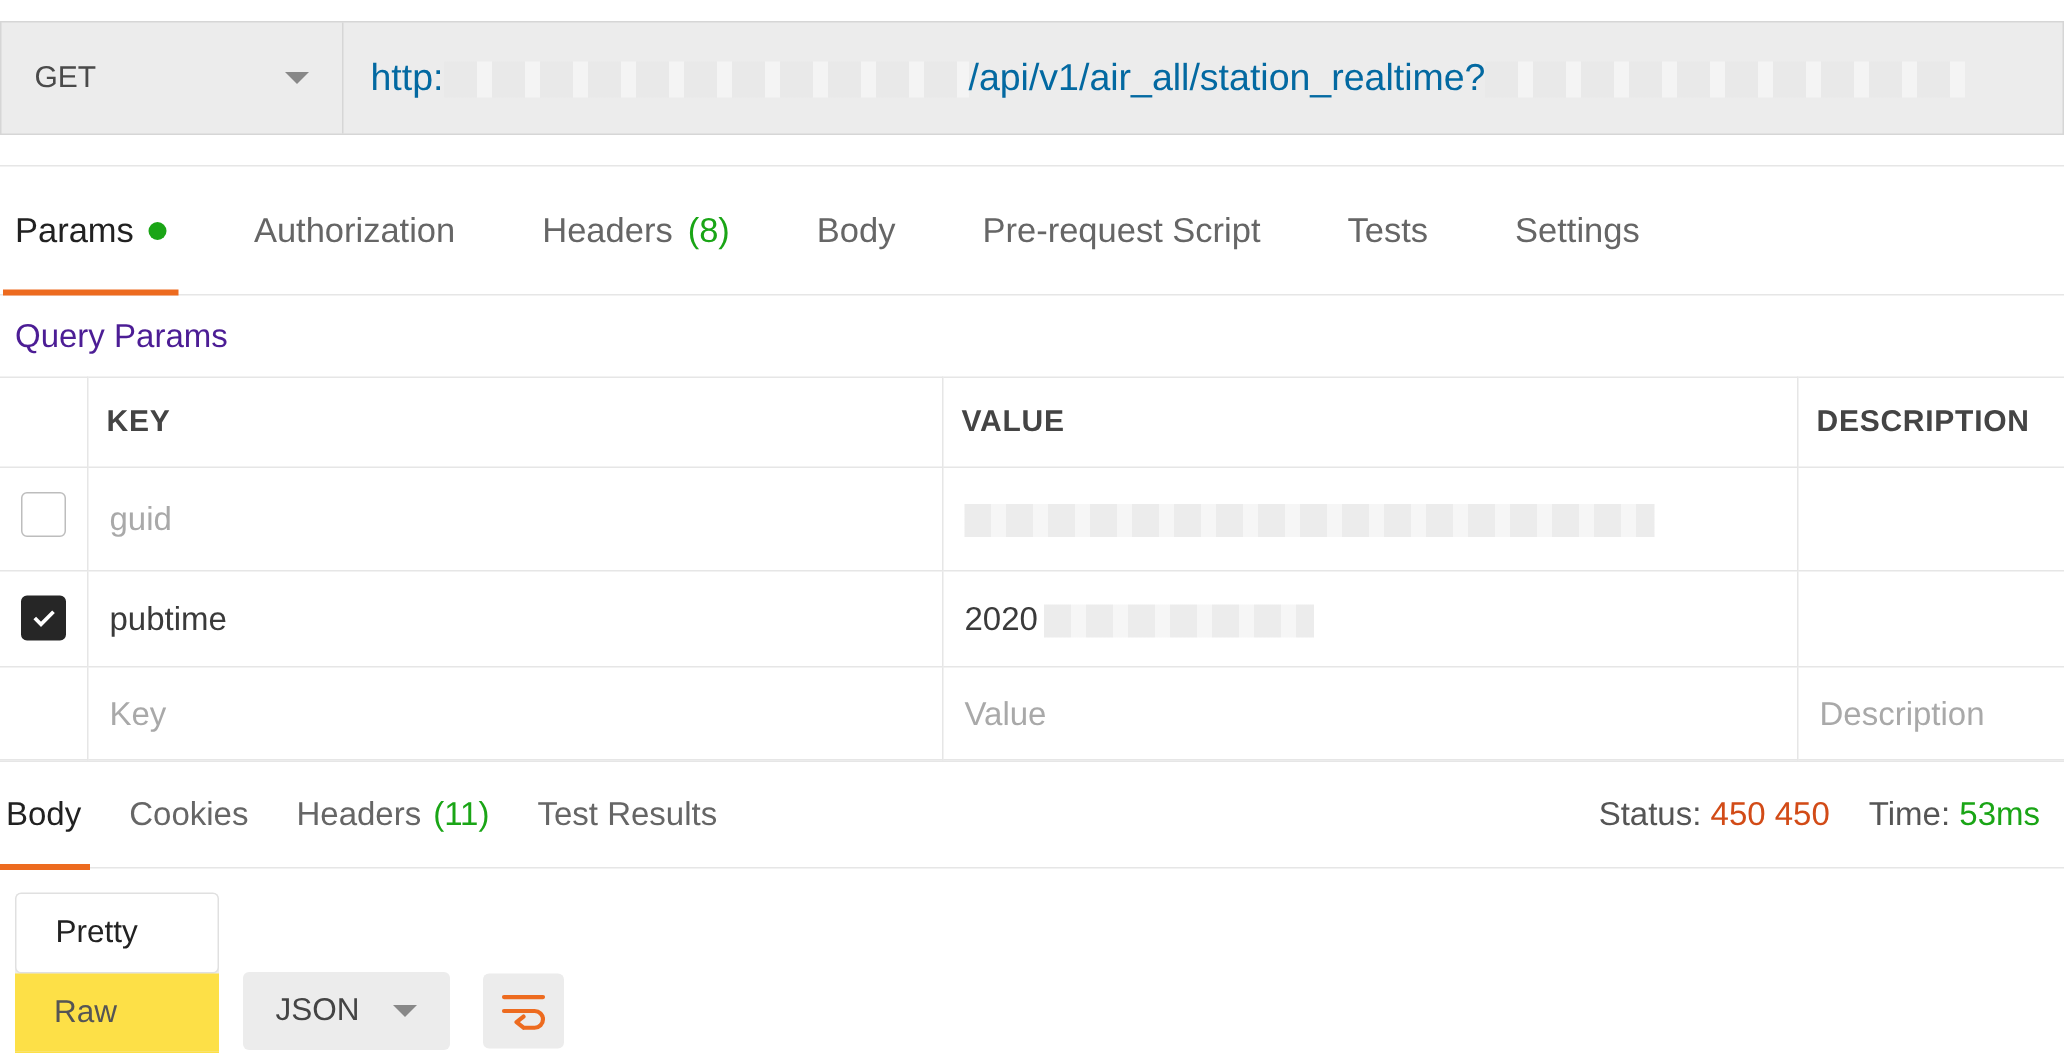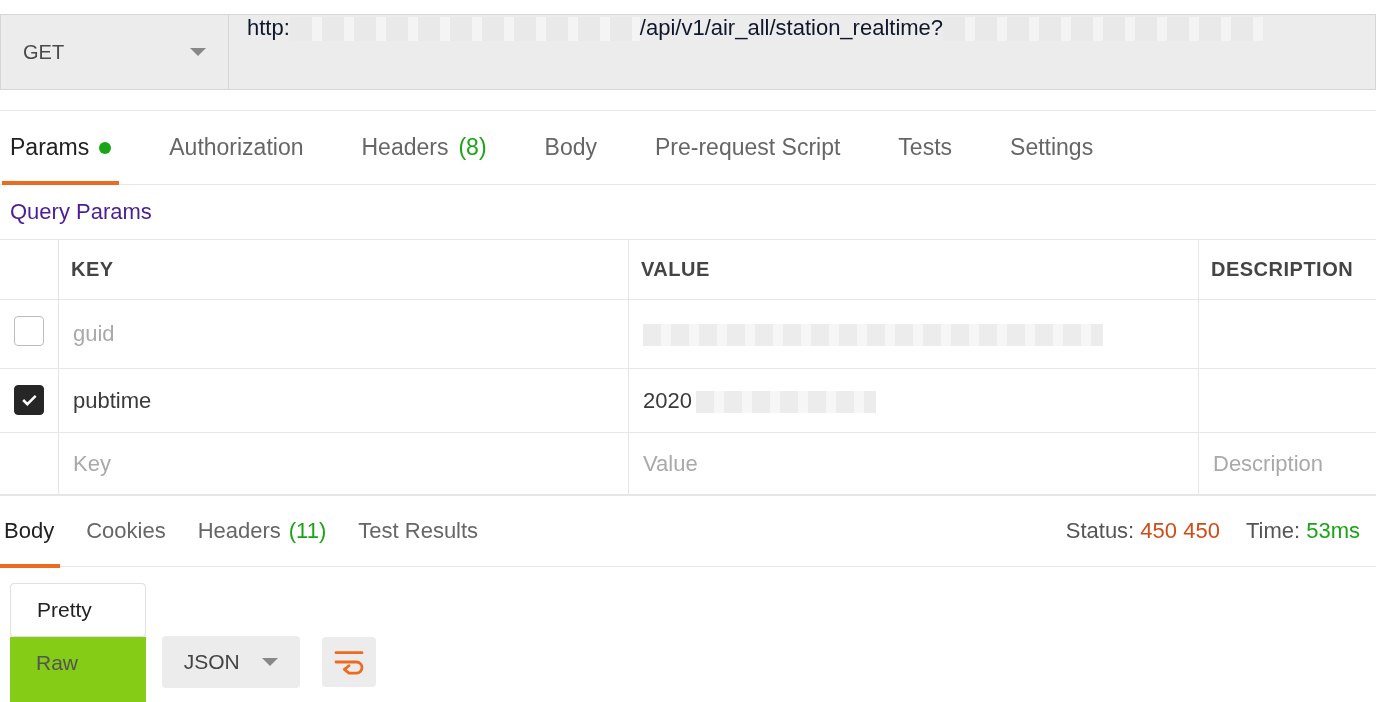--- a/index.html
+++ b/index.html
@@ -3,26 +3,26 @@
 <meta charset="utf-8">
 <style>
 * { box-sizing: border-box; margin: 0; padding: 0; font-family: -apple-system, BlinkMacSystemFont, "Segoe UI", Helvetica, Arial, sans-serif; }
 body { background: #ffffff; color: #212121; font-size: 18px; width: 1376px; }
 
 
 .url-row { display: flex; margin: 14px 0 20px 0; border: 1px solid #d6d6d6; background: #ececec; }
 .method-select { width: 228px; display: flex; align-items: center; justify-content: space-between; padding: 0 22px; height: 74px; border-right: 1px solid #d6d6d6; cursor: pointer; }
 .method-select .label { font-size: 20px; color: #4a4a4a; }
 .chevron-down { width: 0; height: 0; border-left: 8px solid transparent; border-right: 8px solid transparent; border-top: 8px solid #888; }
-.url-input { flex: 1; display: flex; padding: 0 18px; font-size: 22px; color: #0f172a; }
+.url-input { flex: 1; display: flex; align-items: center; padding: 0 18px; font-size: 25px; color: #0369a1; }
 .url-input .url-text { white-space: nowrap; overflow: hidden; }
 .redacted-span { display: inline-block; background: repeating-linear-gradient(90deg,#e9e9e9 0,#e9e9e9 22px,#f4f4f4 22px,#f4f4f4 32px); height: 24px; vertical-align: middle; }
 
 
-.req-tabs { display: flex; border-top: 1px solid #e6e6e6; border-bottom: 1px solid #e6e6e6; padding: 0 10px; gap: 58px; align-items: center; height: 75px; }
+.req-tabs { display: flex; border-top: 1px solid #e6e6e6; border-bottom: 1px solid #e6e6e6; padding: 0 10px; gap: 58px; align-items: center; height: 87px; }
 .req-tab { font-size: 23px; color: #666; cursor: pointer; position: relative; display: flex; align-items: center; gap: 10px; height: 100%; }
 .req-tab.active { color: #212121; }
 .req-tab.active::after { content: ""; position: absolute; left: -8px; right: -8px; bottom: -1px; height: 4px; background: #ed6b1f; }
 .green-dot { width: 12px; height: 12px; border-radius: 50%; background: #1aa516; display: inline-block; }
 .count-green { color: #1aa516; }
 
 
 .section-label { font-size: 22px; color: #4c1d95; padding: 14px 10px 14px 10px; }
 
 
@@ -48,21 +48,21 @@
 .resp-tab { font-size: 22px; color: #666; cursor: pointer; position: relative; display: flex; align-items: center; gap: 8px; height: 72px; }
 .resp-tab.active { color: #212121; }
 .resp-tab.active::after { content: ""; position: absolute; left: -6px; right: -6px; bottom: -1px; height: 4px; background: #ed6b1f; }
 .resp-right { margin-left: auto; display: flex; gap: 26px; font-size: 22px; color: #555; padding-right: 16px; }
 .status-val { color: #d24b17; }
 .time-val { color: #1aa516; }
 
 
 .format-row { display: flex; align-items: center; padding: 16px 10px 2px 10px; gap: 0; }
 .seg-group { display: flex; background: #ececec; border-radius: 4px; overflow: hidden; flex-direction: column; }
-.seg-btn { font-size: 21px; color: #555; padding: 14px 26px; cursor: pointer; background: #84cc16; }
+.seg-btn { font-size: 21px; color: #555; padding: 14px 26px; cursor: pointer; background: #fde047; }
 .seg-btn.active { background: #fff; border: 1px solid #e0e0e0; border-radius: 4px; color: #222; font-weight: 500; }
 .json-select { margin-left: 16px; display: flex; align-items: center; gap: 22px; background: #ececec; padding: 14px 22px; border-radius: 4px; font-size: 21px; color: #444; cursor: pointer; }
 .wrap-btn { margin-left: 22px; width: 54px; height: 50px; background: #ececec; border-radius: 4px; display: flex; align-items: center; justify-content: center; cursor: pointer; }
 .wrap-btn svg { width: 30px; height: 26px; }
 
 .json-body { padding: 10px 0 0 34px; font-family: Menlo, Consolas, monospace; font-size: 18px; color: #333; display: flex; gap: 50px; }
 .lineno { color: #9e9e9e; }
 .json-line { border-left: 1px solid #e6e6e6; padding-left: 14px; flex: 1; height: 6px; }
 </style>
 </head>

